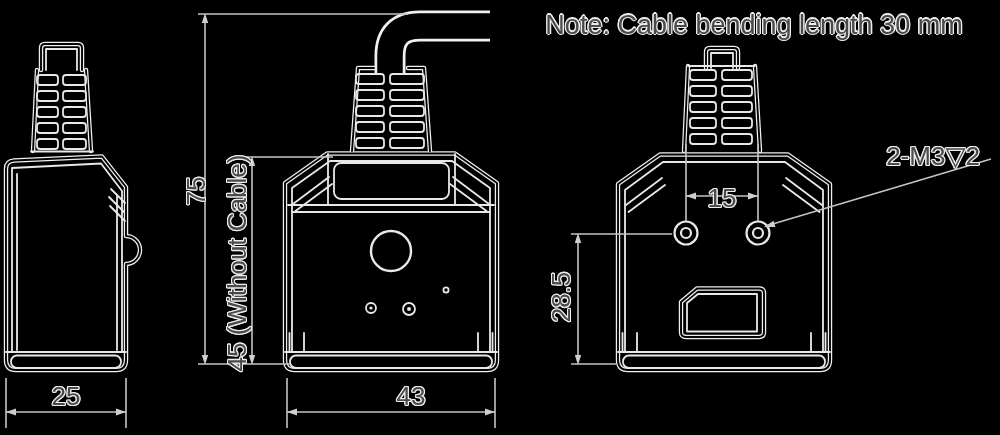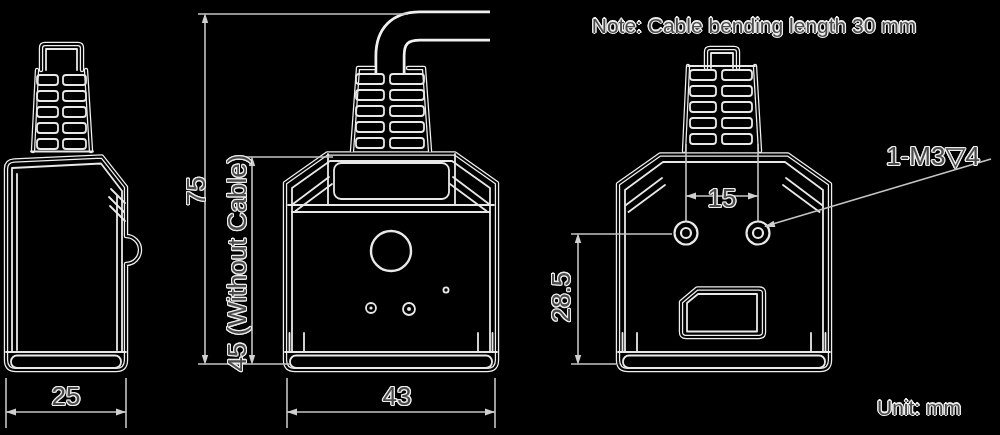--- a/index.html
+++ b/index.html
@@ -20,21 +20,21 @@
   
   .dim{stroke:#c4c4c4;stroke-width:1.6;fill:none;stroke-linecap:butt;}
   .arr{fill:#cfcfcf;stroke:none;}
 
   
   .lbl{position:absolute;font-size:26px;line-height:1;color:#4a4a4a;white-space:nowrap;
        transform:translate(-50%,-50%);
        text-shadow:-1.3px 0 #ededed,1.3px 0 #ededed,0 -1.3px #ededed,0 1.3px #ededed,
                    -0.9px -0.9px #ededed,0.9px 0.9px #ededed,-0.9px 0.9px #ededed,0.9px -0.9px #ededed;}
   .lbl.vert{transform:translate(-50%,-50%) rotate(-90deg);}
-  .lbl.big{font-size:21px;}
+  .lbl.big{font-size:27px;}
 </style>
 </head>
 <body>
 
 <div id="canvas">
 
 <svg width="1000" height="435" viewBox="0 0 1000 435">
   <defs>
     <g id="outlines">
 
@@ -185,19 +185,18 @@
     <polygon points="578,233 574.8,243 581.2,243"></polygon>
         <polygon points="578,365 574.8,355 581.2,355"></polygon>
     <polygon points="764,227 775.4,226.9 773.6,220.8"></polygon>
   </g>
 </svg>
 
 <div class="lbl big" style="left:754px;top:25px;">Note: Cable bending length 30 mm</div>
 <div class="lbl vert" style="left:196px;top:191px;">75</div>
 <div class="lbl vert" style="left:237px;top:263px;">45 (Without Cable)</div>
 <div class="lbl" style="left:66px;top:396px;text-align:center;">25</div>
-<div class="lbl" style="left:397px;top:396px;">43</div>
+<div class="lbl" style="left:411px;top:396px;">43</div>
 <div class="lbl" style="left:722px;top:181px;margin-top:17px;">15</div>
 <div class="lbl vert" style="left:561px;top:297px;">28.5</div>
-<div class="lbl" style="left:933px;top:156px;">1-M3▽4</div>
-<div class="lbl big" style="left:919px;top:407px;">Unit: mm</div>
+<div class="lbl" style="left:933px;top:156px;">2-M3▽2</div>
 
 </div>
 
 </body></html>

